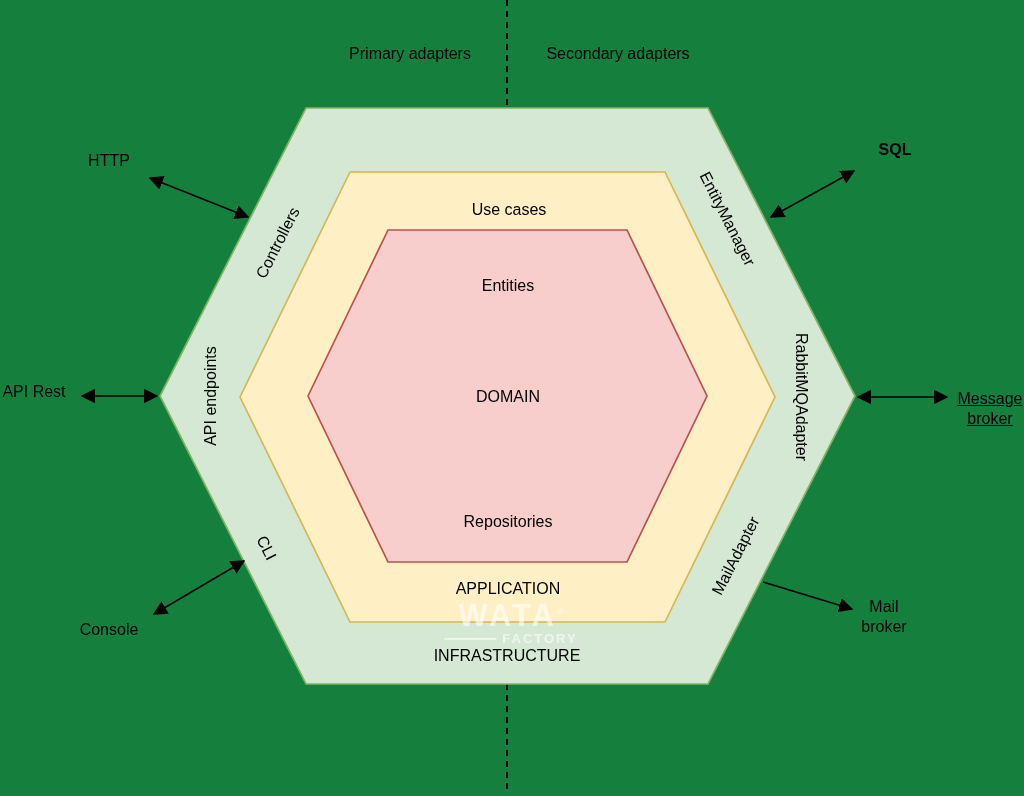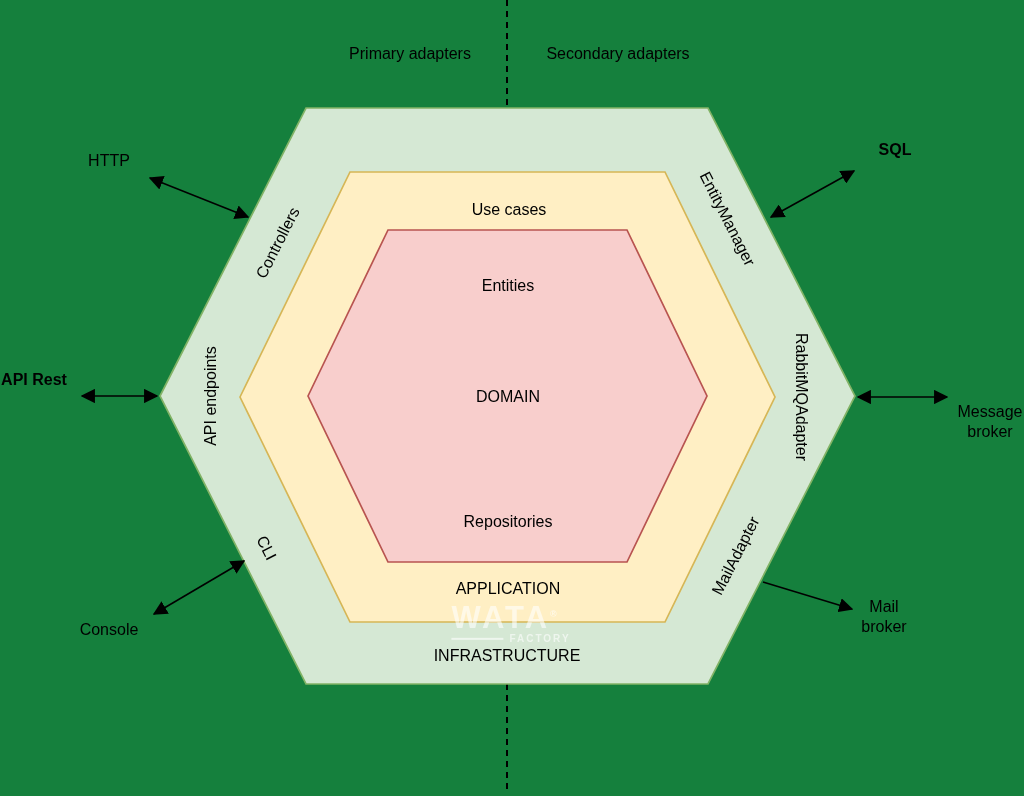--- a/index.html
+++ b/index.html
@@ -35,20 +35,21 @@
     white-space: pre-line;
   }
   .lbl.rot-ccw63 { transform: translate(-50%, -50%) rotate(-63deg); }
   .lbl.rot-cw63  { transform: translate(-50%, -50%) rotate(63deg); }
   .lbl.rot-ccw90 { transform: translate(-50%, -50%) rotate(-90deg); }
   .lbl.rot-cw90  { transform: translate(-50%, -50%) rotate(90deg); }
   .watermark {
     position: absolute;
     transform: translate(-50%, -50%);
     color: rgba(255, 255, 255, 0.60);
+    text-align: center;
     user-select: none;
   }
   .wm-top {
     font-size: 31px;
     font-weight: bold;
     letter-spacing: 3px;
     line-height: 28px;
     white-space: nowrap;
   }
   .wm-reg {
@@ -63,21 +64,21 @@
     gap: 6px;
     margin-top: 1px;
   }
   .wm-line {
     display: inline-block;
     width: 52px;
     height: 2px;
     background: rgba(255, 255, 255, 0.60);
   }
   .wm-sub {
-    font-size: 10px;
+    font-size: 13px;
     font-weight: bold;
     letter-spacing: 2px;
     white-space: nowrap;
   }
 </style>
 </head>
 <body>
 
 <div class="canvas">
 
@@ -100,25 +101,25 @@
     <line x1="154" y1="614" x2="244" y2="561" stroke-width="1.6" marker-start="url(#arrowhead)" marker-end="url(#arrowhead)" stroke="#000000"></line>
     <line x1="771" y1="217" x2="854" y2="171" stroke-width="1.6" marker-start="url(#arrowhead)" marker-end="url(#arrowhead)" stroke="#000000"></line>
     <line x1="858" y1="397" x2="947" y2="397" stroke-width="1.6" marker-start="url(#arrowhead)" marker-end="url(#arrowhead)" stroke="#000000"></line>
     <line x1="763" y1="582" x2="852" y2="609" stroke-width="1.6" marker-end="url(#arrowhead)" stroke="#000000"></line>
   </svg>
 
   <div class="lbl" style="left:410px; top:54px;">Primary adapters</div>
   <div class="lbl" style="left:618px; top:54px;">Secondary adapters</div>
 
   <div class="lbl" style="left:109px; top:161px;">HTTP</div>
-  <div class="lbl" style="left:34px; top:380px;font-weight:bold;">API Rest</div>
+  <div class="lbl" style="left:34px; top:392px;">API Rest</div>
   <div class="lbl" style="left:109px; top:630px;">Console</div>
 
   <div class="lbl" style="left:895px; top:150px;font-weight:bold;">SQL</div>
-  <div class="lbl multiline" style="left:990px; top:422px;">Message
+  <div class="lbl multiline" style="left:990px; top:409px;text-decoration:underline;">Message
 broker</div>
   <div class="lbl multiline" style="left:884px; top:617px;">Mail
 broker</div>
 
   <div class="lbl rot-ccw63" style="left:278px; top:243px;">Controllers</div>
   <div class="lbl rot-ccw90" style="left:211px; top:396px;">API endpoints</div>
   <div class="lbl rot-cw63" style="left:266px; top:548px;">CLI</div>
   <div class="lbl rot-cw63" style="left:727px; top:219px;">EntityManager</div>
   <div class="lbl rot-cw90" style="left:801px; top:397px;">RabbitMQAdapter</div>
   <div class="lbl rot-ccw63" style="left:736px; top:556px;">MailAdapter</div>

